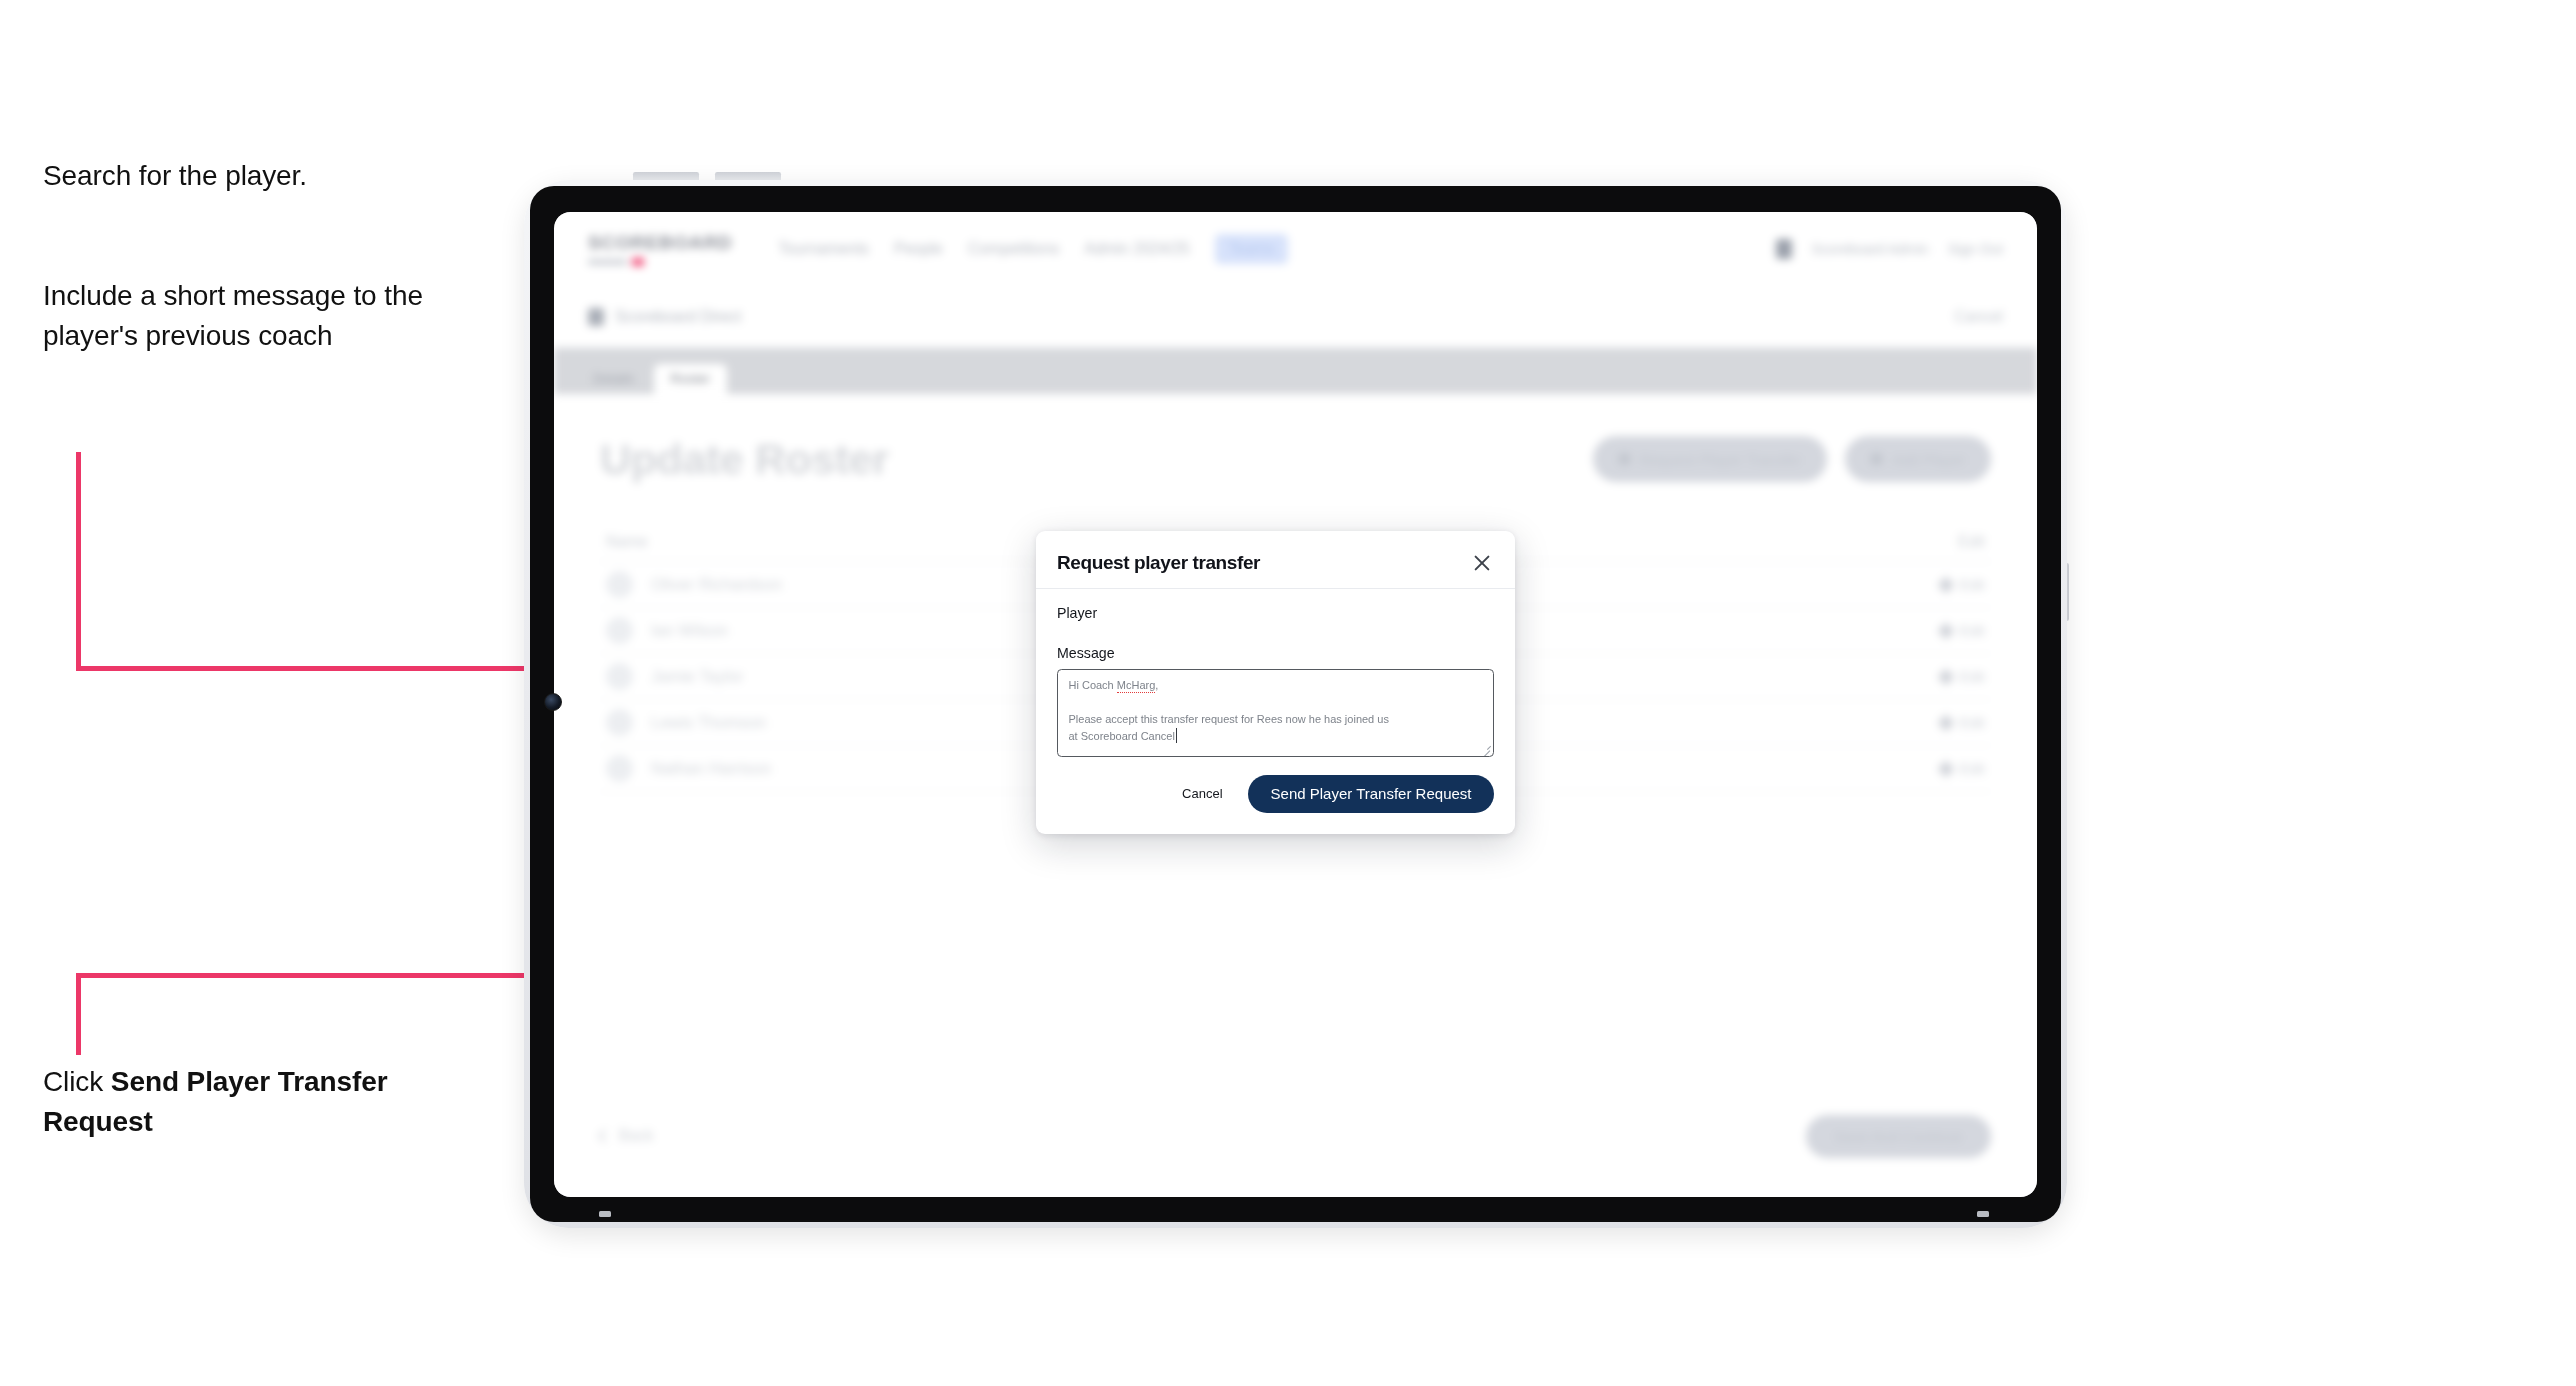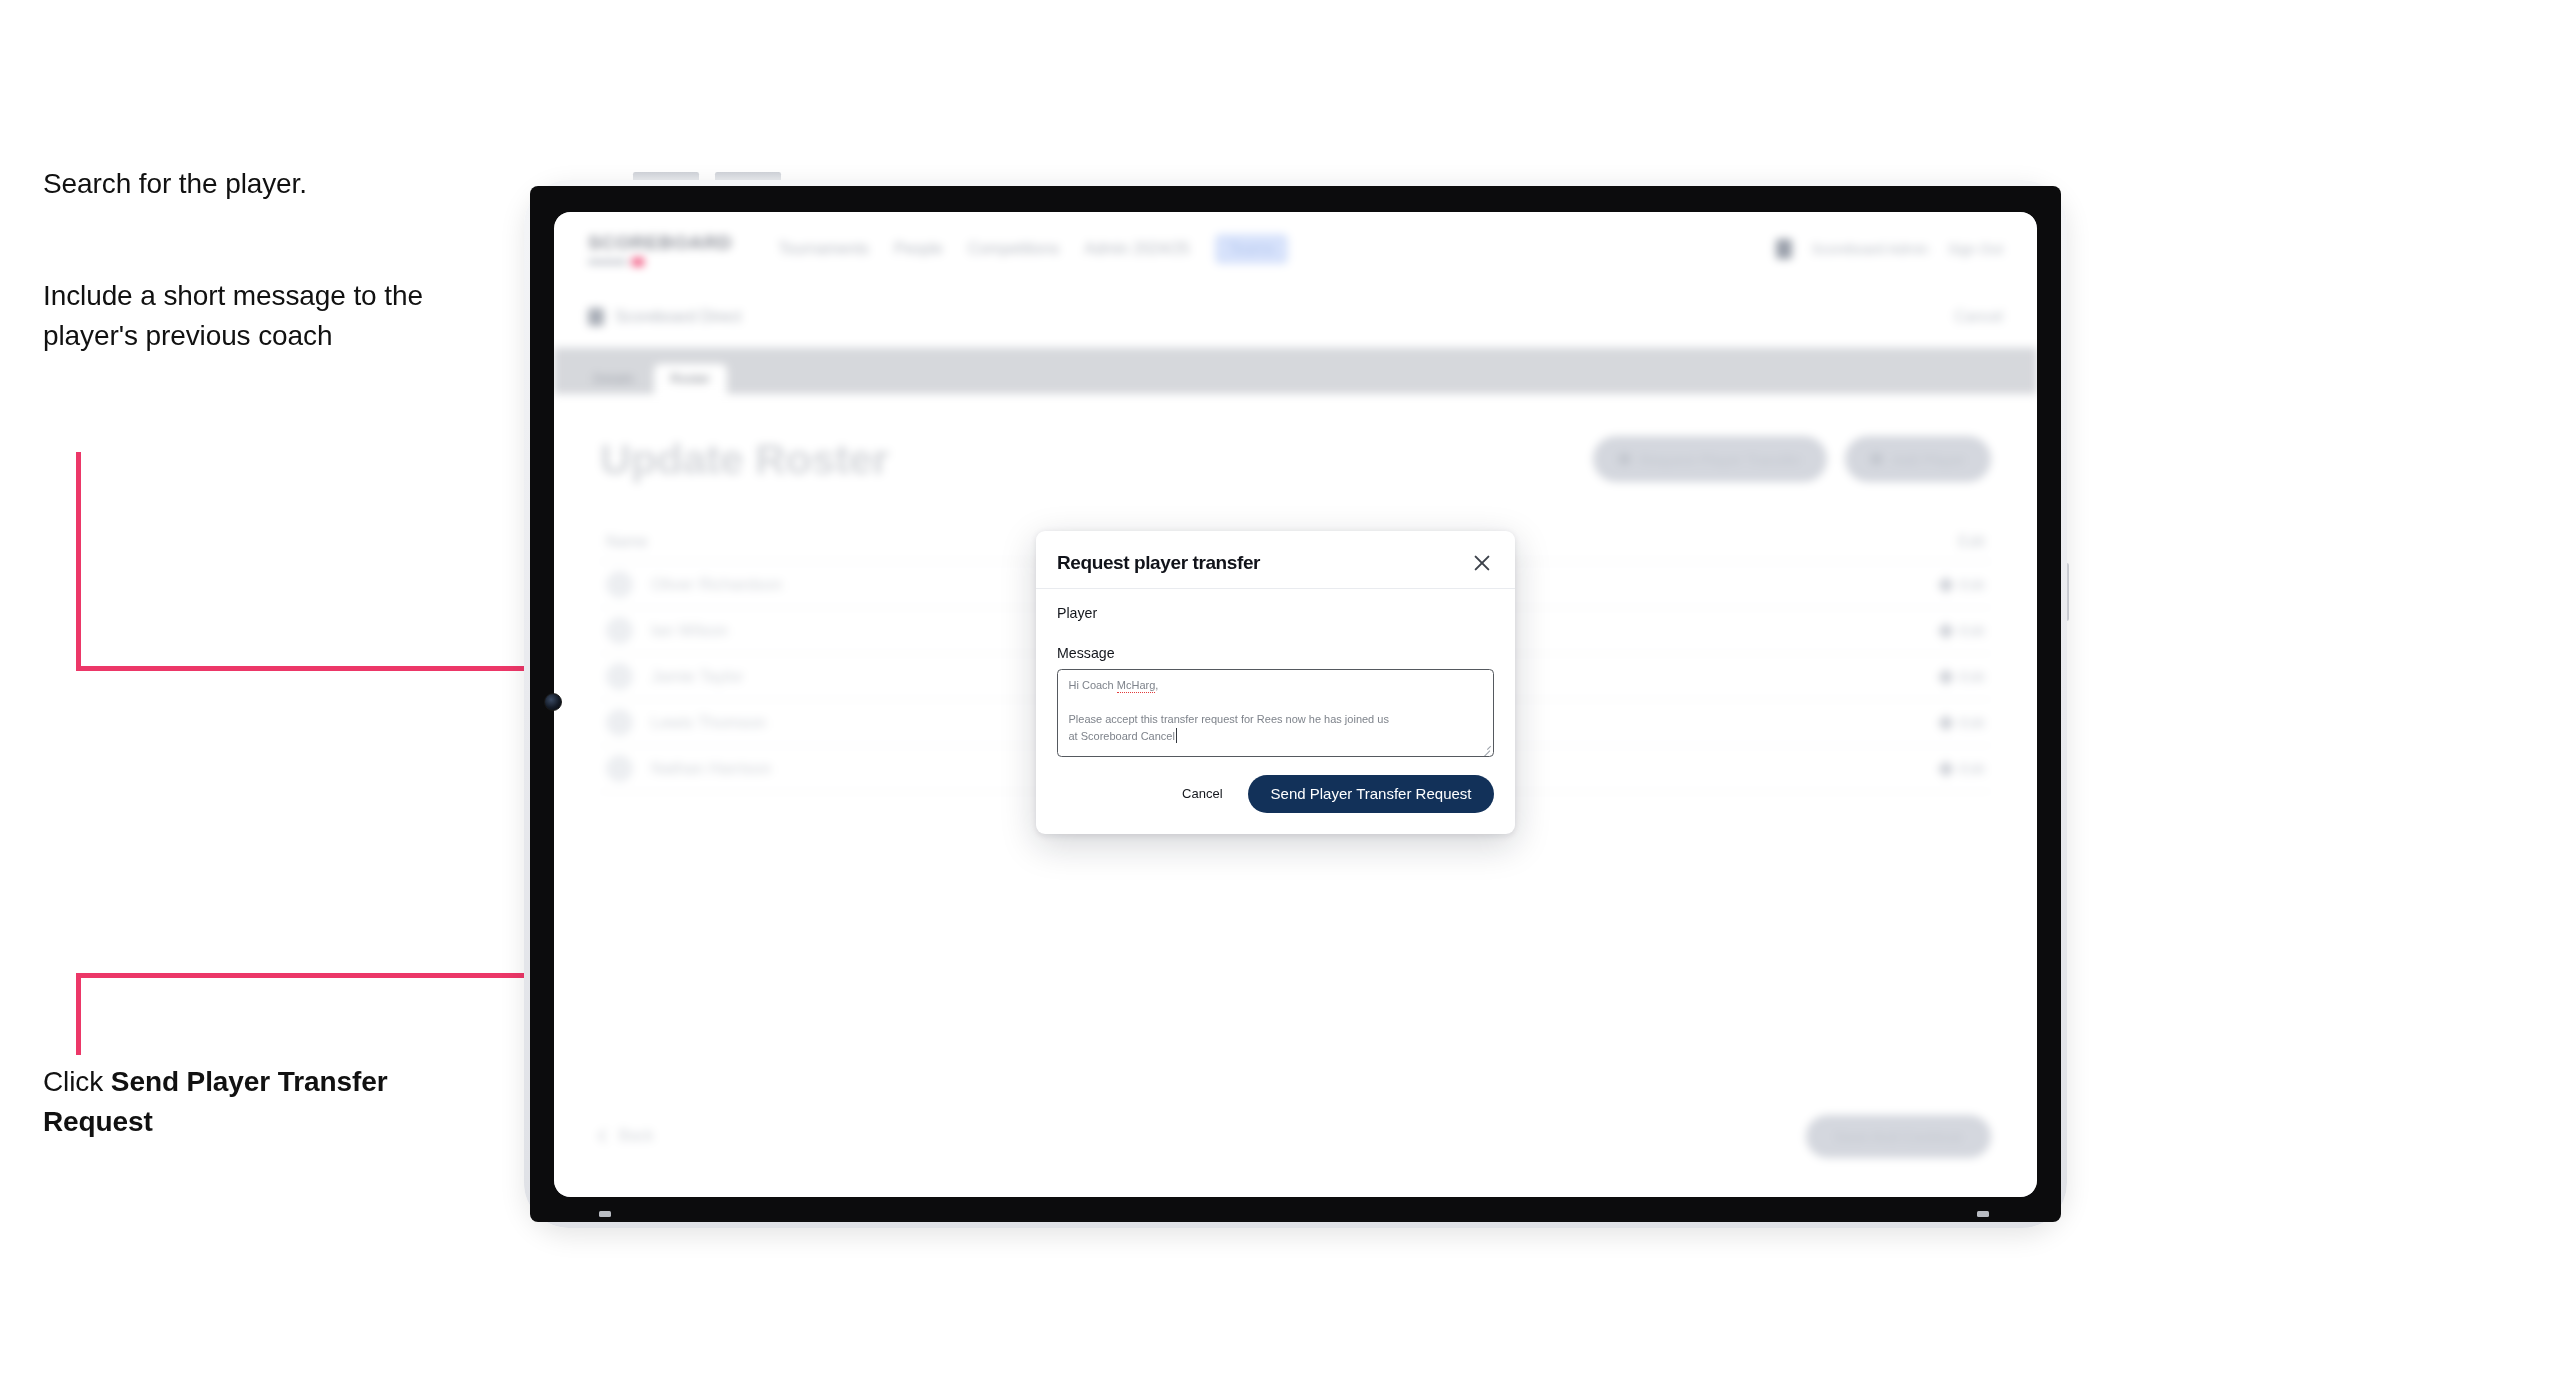--- a/index.html
+++ b/index.html
@@ -12,21 +12,21 @@
   .stage { position: relative; width: 2576px; height: 1386px; background: #fff; }
 
   
   .annot {
     position: absolute;
     color: #111111;
     font-family: "Liberation Sans", sans-serif;
     line-height: 1.42;
     letter-spacing: -0.1px;
   }
-  #annot-search { left: 43px; top: 164px; font-size: 28px; width: 464px; }
+  #annot-search { left: 43px; top: 156px; font-size: 28px; width: 464px; }
   #annot-message { left: 43px; top: 276px; font-size: 28px; width: 434px; }
   #annot-click { left: 43px; top: 1062px; font-size: 28px; width: 352px; }
   #annot-click .b { font-weight: 700; }
 
   
   .pink { position: absolute; background: #ec3768; }
   #line1-v { left: 76px; top: 452px; width: 5.2px; height: 219px; }
   #line1-h { left: 76px; top: 666px; width: 951px; height: 5.2px; }
   .arrowhead-r {
     position: absolute; left: 1002px; top: 647px;
@@ -58,21 +58,21 @@
     position: absolute; left: 524px; top: 180px;
     width: 1543px; height: 1048px;
     background: linear-gradient(180deg,#f4f5f7 0%, #e9eaee 50%, #dfe1e6 100%);
     border-radius: 45px;
     box-shadow: 0 7.5px 25.5px rgba(0,0,0,0.10);
     padding: 6px;
   }
   .tablet-inner {
     width: 100%; height: 100%;
     background: #0c0c0d;
-    border-radius: 8px;
+    border-radius: 24px;
     padding: 25.5px 24px;
   }
   .screen {
     position: relative;
     width: 100%; height: 100%;
     background: #ffffff;
     border-radius: 16.5px;
     overflow: hidden;
   }
   

